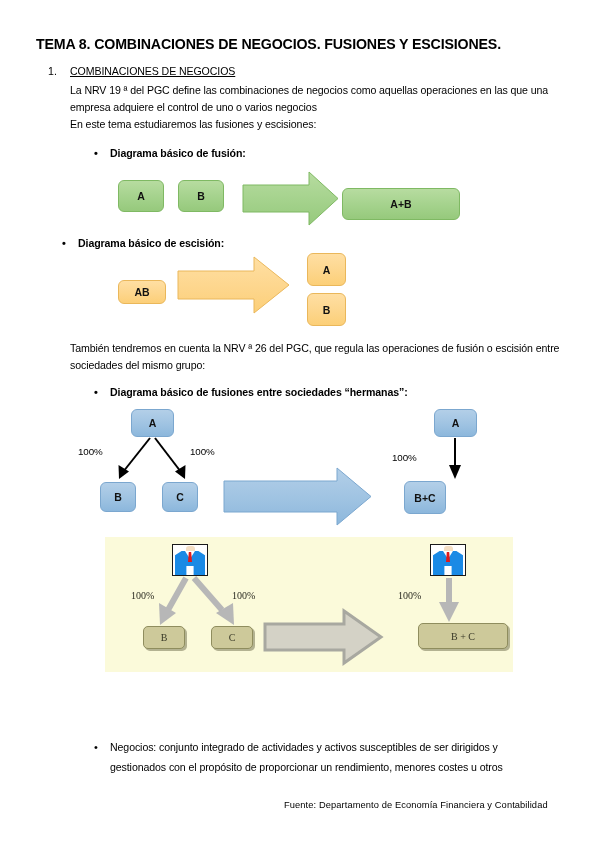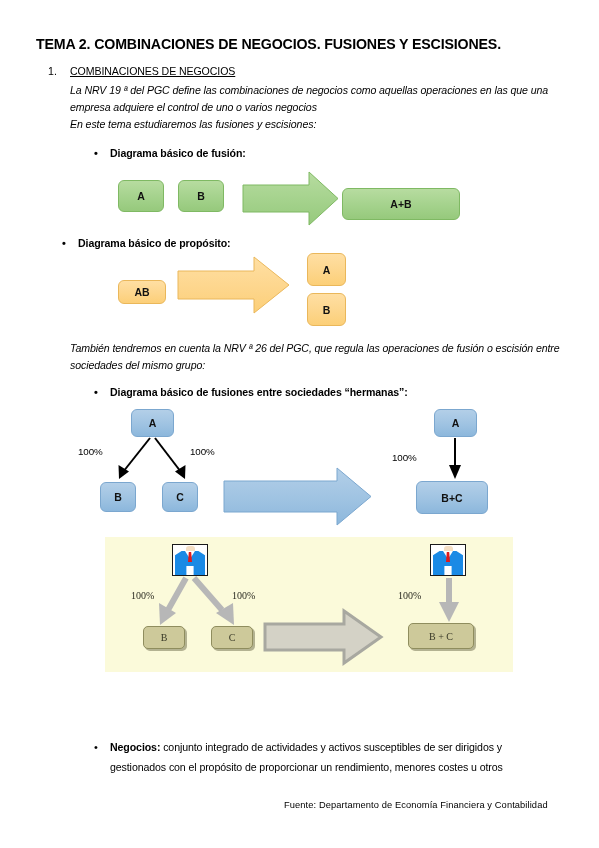--- a/index.html
+++ b/index.html
@@ -46,21 +46,20 @@
     font-size: 10.6px;
     font-weight: normal;
     text-decoration: underline;
     letter-spacing: -0.1px;
   }
   .para {
     position: absolute;
     font-size: 10.6px;
     line-height: 17px;
     letter-spacing: -0.1px;
-    font-style: italic;
   }
   .p1 { left: 70px; top: 82px; width: 492px; }
   .p2 { left: 70px; top: 116px; width: 480px; }
   .p3 { left: 70px; top: 340px; width: 495px; }
   .p5 { left: 62px; top: 698px; width: 500px; }
 
   .bullet-line {
     position: absolute;
     font-size: 10.6px;
     letter-spacing: -0.1px;
@@ -68,21 +67,21 @@
   .bullet-line .dot {
     position: absolute;
     left: -16px;
     top: 0px;
     font-size: 11px;
   }
   .b1 { left: 110px; top: 147px; font-weight: bold; }
   .b2 { left: 78px;  top: 237px; font-weight: bold; }
   .b3 { left: 110px; top: 386px; font-weight: bold; }
   .b4 { left: 110px; top: 737px; width: 445px; line-height: 20px; }
-  .b4 .lead { font-weight: bold; }
+  .b4 .lead { font-weight: normal; }
 
   .fuente {
     position: absolute;
     left: 284px;
     top: 800px;
     font-size: 9.3px;
     letter-spacing: 0.1px;
     white-space: nowrap;
   }
 
@@ -216,41 +215,41 @@
     margin-left: -2px;
     background: #e01b1b;
     clip-path: polygon(20% 0%, 80% 0%, 100% 100%, 0% 100%);
   }
 </style>
 </head>
 <body>
 
 <div class="page">
 
-  <div class="doc-title">TEMA 2. COMBINACIONES DE NEGOCIOS. FUSIONES Y ESCISIONES.</div>
+  <div class="doc-title">TEMA 8. COMBINACIONES DE NEGOCIOS. FUSIONES Y ESCISIONES.</div>
 
   <div class="sec-num">1.</div>
   <div class="sec-head">COMBINACIONES DE NEGOCIOS</div>
 
   <div class="para p1">La NRV 19 ª del PGC define las combinaciones de negocios como aquellas operaciones en las que una empresa adquiere el control de uno o varios negocios</div>
   <div class="para p2">En este tema estudiaremos las fusiones y escisiones:</div>
 
   <div class="bullet-line b1">
     <span class="dot">•</span>
     <span>Diagrama básico de fusión:</span>
   </div>
 
   <div class="box box-green" style="left:118px; top:180px; width:46px; height:32px;">A</div>
   <div class="box box-green" style="left:178px; top:180px; width:46px; height:32px;">B</div>
   <div class="box box-green" style="left:342px; top:188px; width:118px; height:32px;">A+B</div>
   <div class="arrow-label" style="left:272px; top:191px;">FUSIÓN</div>
 
   <div class="bullet-line b2">
     <span class="dot">•</span>
-    <span>Diagrama básico de propósito:</span>
+    <span>Diagrama básico de escisión:</span>
   </div>
 
   <div class="box box-orange" style="left:118px; top:280px; width:48px; height:24px;">AB</div>
   <div class="box box-orange" style="left:307px; top:253px; width:39px; height:33px;">A</div>
   <div class="box box-orange" style="left:307px; top:293px; width:39px; height:33px;">B</div>
   <div class="arrow-label" style="left:189px; top:278px;">ESCISIÓN</div>
 
   <div class="para p3">También tendremos en cuenta la NRV ª 26 del PGC, que regula las operaciones de fusión o escisión entre sociedades del mismo grupo:</div>
 
   <div class="bullet-line b3">
@@ -259,21 +258,21 @@
   </div>
 
   <div class="box box-blue" style="left:131px; top:409px; width:43px; height:28px;">A</div>
   <div class="box box-blue" style="left:100px; top:482px; width:36px; height:30px;">B</div>
   <div class="box box-blue" style="left:162px; top:482px; width:36px; height:30px;">C</div>
   <div class="pct" style="left:78px; top:446px;">100%</div>
   <div class="pct" style="left:190px; top:446px;">100%</div>
   <div class="arrow-label" style="left:235px; top:489px;">FUSIÓN NRV 21ª</div>
   <div class="box box-blue" style="left:434px; top:409px; width:43px; height:28px;">A</div>
   <div class="pct" style="left:392px; top:452px;">100%</div>
-  <div class="box box-blue" style="left:416px; top:481px; width:72px; height:33px;">B+C</div>
+  <div class="box box-blue" style="left:404px; top:481px; width:42px; height:33px;">B+C</div>
 
   <div class="yellow-panel"></div>
 
   <div class="person-icon" style="left:172px; top:544px;">
     <div class="head"></div>
     <div class="suit"></div>
     <div class="shirt"></div>
     <div class="tie"></div>
   </div>
   <div class="person-icon" style="left:430px; top:544px;">
@@ -282,21 +281,21 @@
     <div class="shirt"></div>
     <div class="tie"></div>
   </div>
 
   <div class="pct-olive" style="left:131px; top:590px;">100%</div>
   <div class="pct-olive" style="left:232px; top:590px;">100%</div>
   <div class="pct-olive" style="left:398px; top:590px;">100%</div>
 
   <div class="box box-olive" style="left:143px; top:626px; width:42px; height:23px;">B</div>
   <div class="box box-olive" style="left:211px; top:626px; width:42px; height:23px;">C</div>
-  <div class="box box-olive" style="left:408px; top:623px; width:66px; height:26px;">B + C</div>
+  <div class="box box-olive" style="left:418px; top:623px; width:90px; height:26px;">B + C</div>
   <div class="arrow-label-olive" style="left:276px; top:630px;">FUSIÓN NRV 21º</div>
 
 
   <div class="bullet-line b4">
     <span class="dot">•</span>
     <span class="lead">Negocios:</span><span> conjunto integrado de actividades y activos susceptibles de ser dirigidos y gestionados con el propósito de proporcionar un rendimiento, menores costes u otros</span>
   </div>
 
   <div class="fuente">Fuente: Departamento de Economía Financiera y Contabilidad</div>
 

